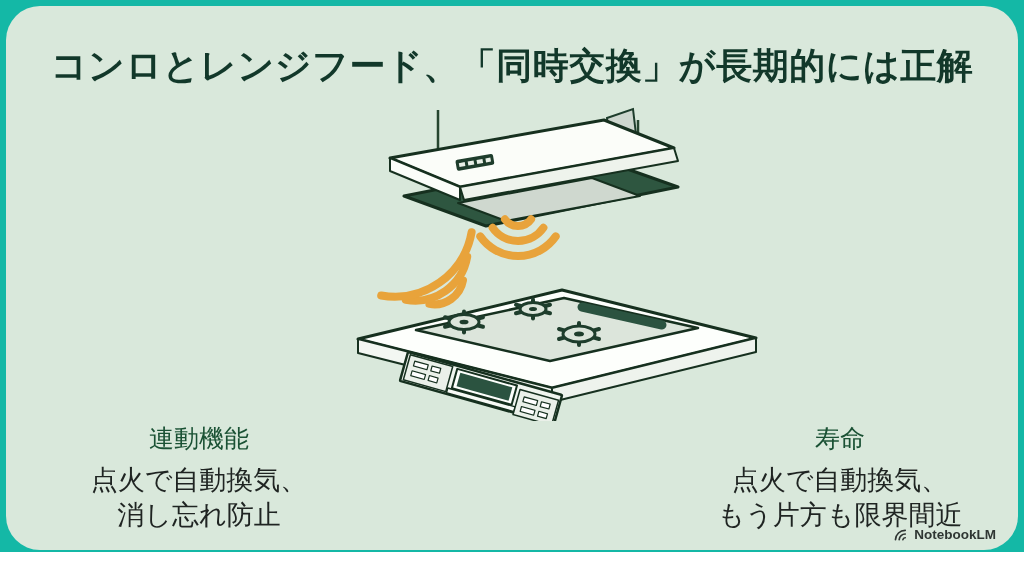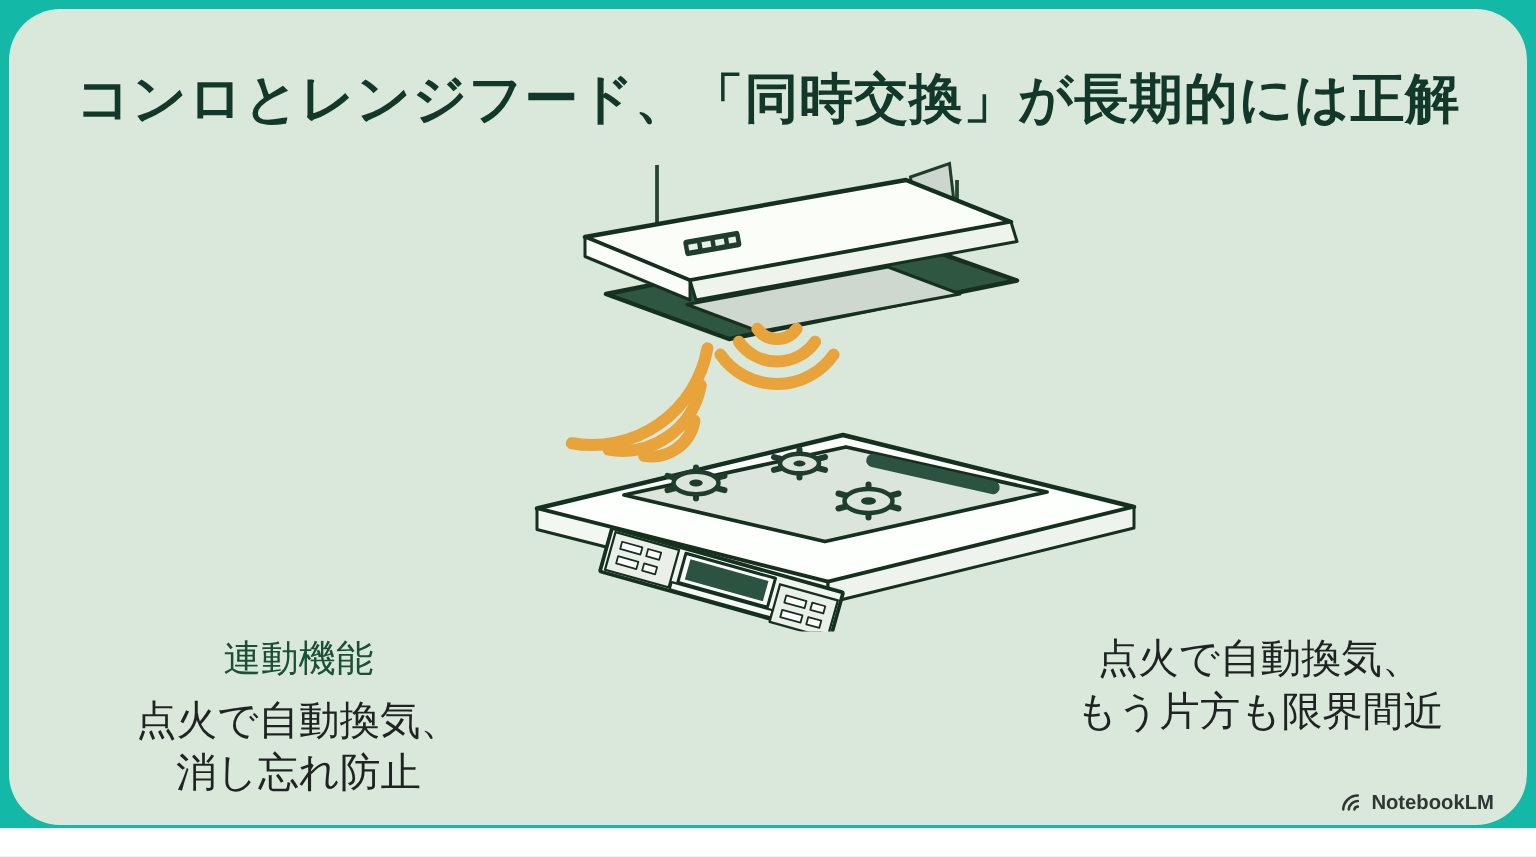--- a/index.html
+++ b/index.html
@@ -123,20 +123,21 @@
         </g>
       </g>
     </svg>
 
     <div class="feature f1">
       <div class="feature-heading">連動機能</div>
       <div class="feature-line">点火で自動換気、</div>
       <div class="feature-line">消し忘れ防止</div>
     </div>
     <div class="feature f3">
+      <div class="feature-heading">寿命</div>
       <div class="feature-line">点火で自動換気、</div>
       <div class="feature-line">もう片方も限界間近</div>
     </div>
 
     <div class="watermark">
       <svg width="15" height="13" viewBox="0 0 16 14">
         <g fill="none" stroke="#2f3633" stroke-width="1.8" stroke-linecap="round">
           <path d="M1.5,12.5 A10.5,10.5 0 0 1 12,2.5"></path>
           <path d="M5.5,12.5 A6.5,6.5 0 0 1 12,6.5"></path>
           <path d="M9.5,12.5 A2.5,2.5 0 0 1 12,10.5"></path>

